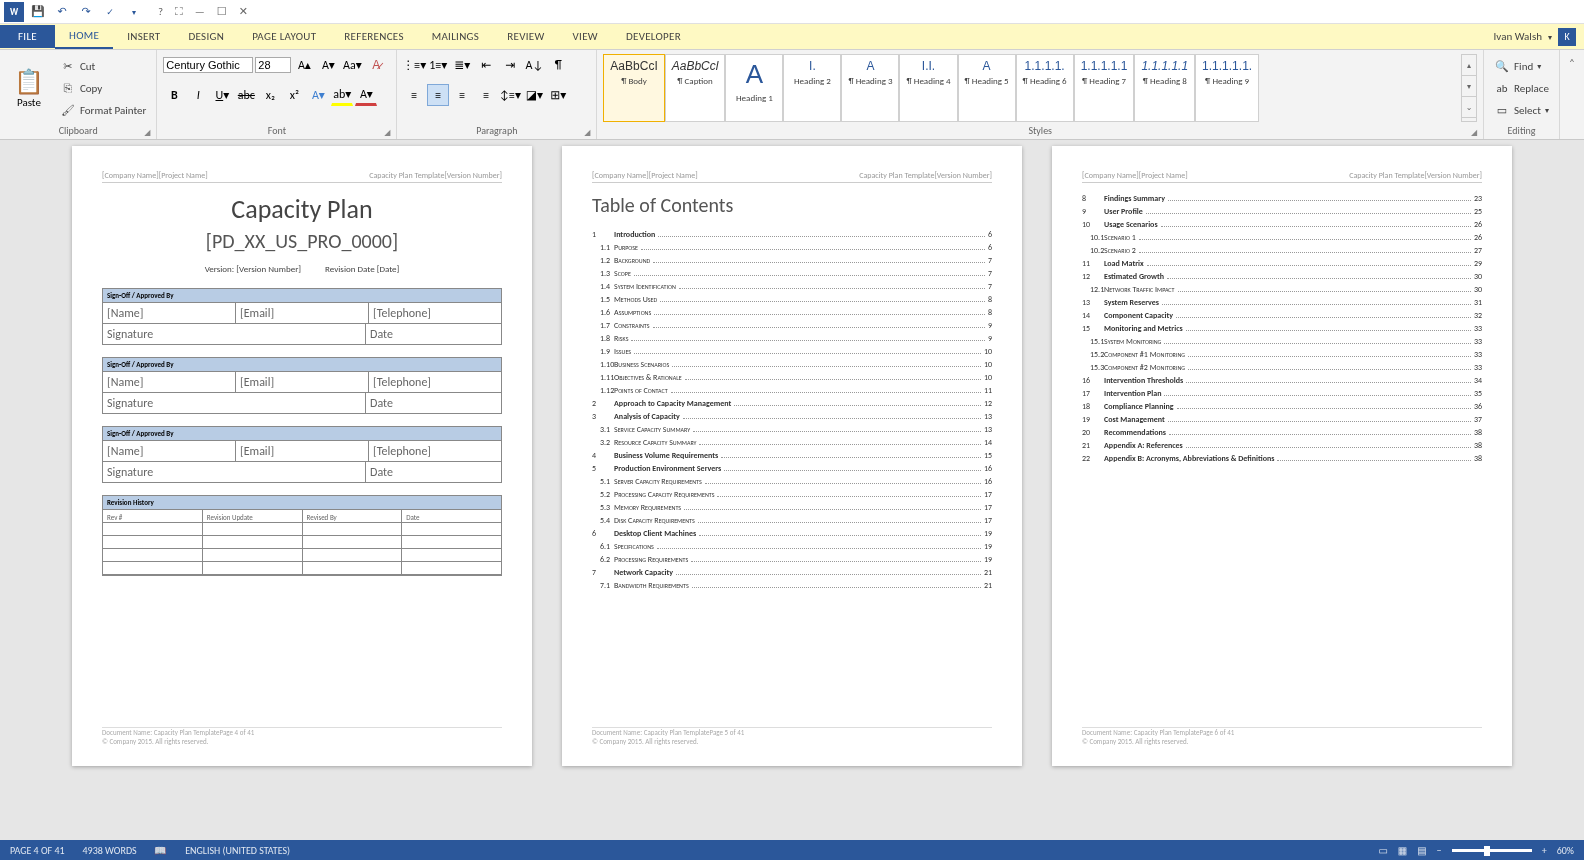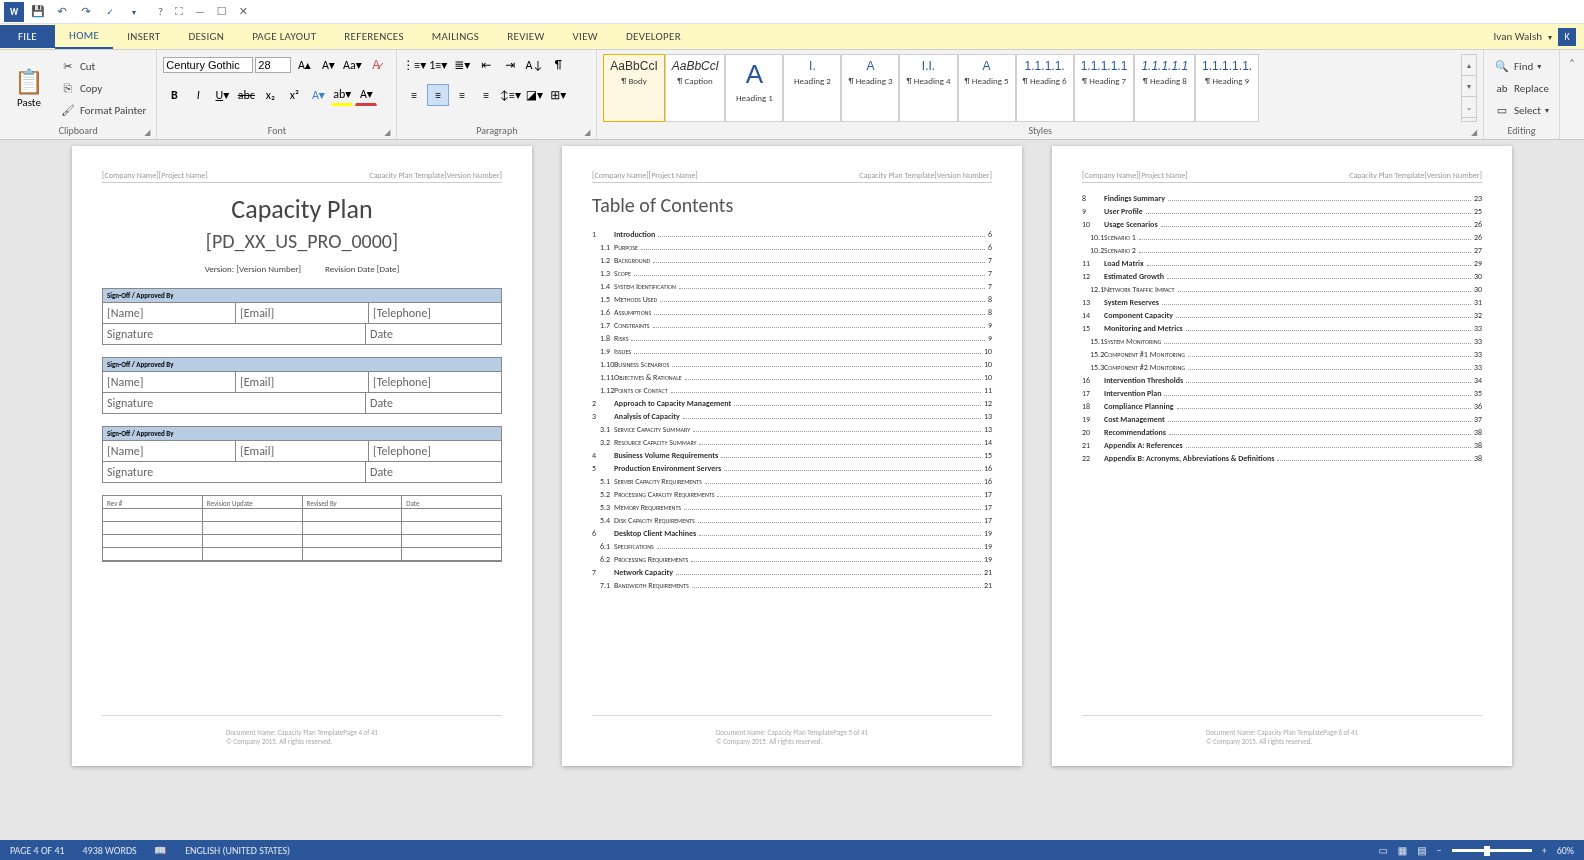--- a/index.html
+++ b/index.html
@@ -37,21 +37,21 @@
 .style-item.sel { border-color:#f0b000; background:#fff8e0; }
 .styles-scroll { display:flex; flex-direction:column; border:1px solid #ccc; }
 .styles-scroll div { width:14px; height:21px; display:flex; align-items:center; justify-content:center; border-bottom:1px solid #ccc; cursor:pointer; font-size:8px; color:#666; }
 .collapse-btn { width:24px; display:flex; align-items:flex-start; justify-content:center; padding-top:6px; cursor:pointer; color:#666; }
 
 .doc-area { height:700px; background:#e6e6e6; display:flex; gap:30px; padding:6px 40px; overflow:auto; align-items:flex-start; justify-content:center; }
 .page { width:460px; height:620px; background:#fff; box-shadow:0 1px 4px rgba(0,0,0,0.3); padding:24px 30px; position:relative; font-family:"Century Gothic","Calibri",sans-serif; }
 .pg-header { display:flex; justify-content:space-between; font-size:8px; color:#999; border-bottom:1px solid #ccc; padding-bottom:2px; margin-bottom:10px; }
 .pg-header-col { display:flex; flex-direction:row; }
 .pg-header-col.right { text-align:right; }
-.pg-footer { position:absolute; bottom:20px; left:30px; right:30px; display:flex; justify-content:center; font-size:7px; color:#aaa; border-top:1px solid #ddd; padding-top:12px; }
+.pg-footer { position:absolute; bottom:20px; left:30px; right:30px; display:flex; justify-content:flex-start; font-size:7px; color:#aaa; border-top:1px solid #ddd; padding-top:0; }
 .pg-footer-col { display:flex; flex-direction:column; }
 .cover-title { font-size:26px; text-align:center; color:#444; margin:8px 0 4px; font-weight:normal; }
 .cover-sub { font-size:20px; text-align:center; color:#555; margin-bottom:10px; }
 .cover-meta { text-align:center; font-size:9px; color:#444; margin-bottom:14px; }
 .cover-meta span { margin:0 12px; }
 .signoff { margin-bottom:12px; }
 .signoff-hdr { background:#b8cce4; border:1px solid #888; font-size:7px; font-weight:bold; padding:2px 4px; }
 .signoff-row { display:flex; }
 .signoff-cell { border:1px solid #888; border-top:none; font-size:12px; padding:3px 4px; flex:1; color:#666; }
 .signoff-cell:not(:first-child){ border-left:none; }
@@ -327,20 +327,21 @@
             <div class="signoff-cell">[Email]</div>
             <div class="signoff-cell">[Telephone]</div>
           </div>
   <div class="signoff-row">
             <div class="signoff-cell" style="flex:2">Signature</div>
             <div class="signoff-cell">Date</div>
           </div>
         </div>
       </div>
     <div class="rev-table">
+      <div class="rev-hdr">Revision History</div>
       <div class="rev-row" id="rev-cols">
           <div class="rev-cell">Rev #</div>
           <div class="rev-cell">Revision Update</div>
           <div class="rev-cell">Revised By</div>
           <div class="rev-cell">Date</div>
         </div>
       <div class="rev-row">
           <div class="rev-cell"></div>
           <div class="rev-cell"></div>
           <div class="rev-cell"></div>

